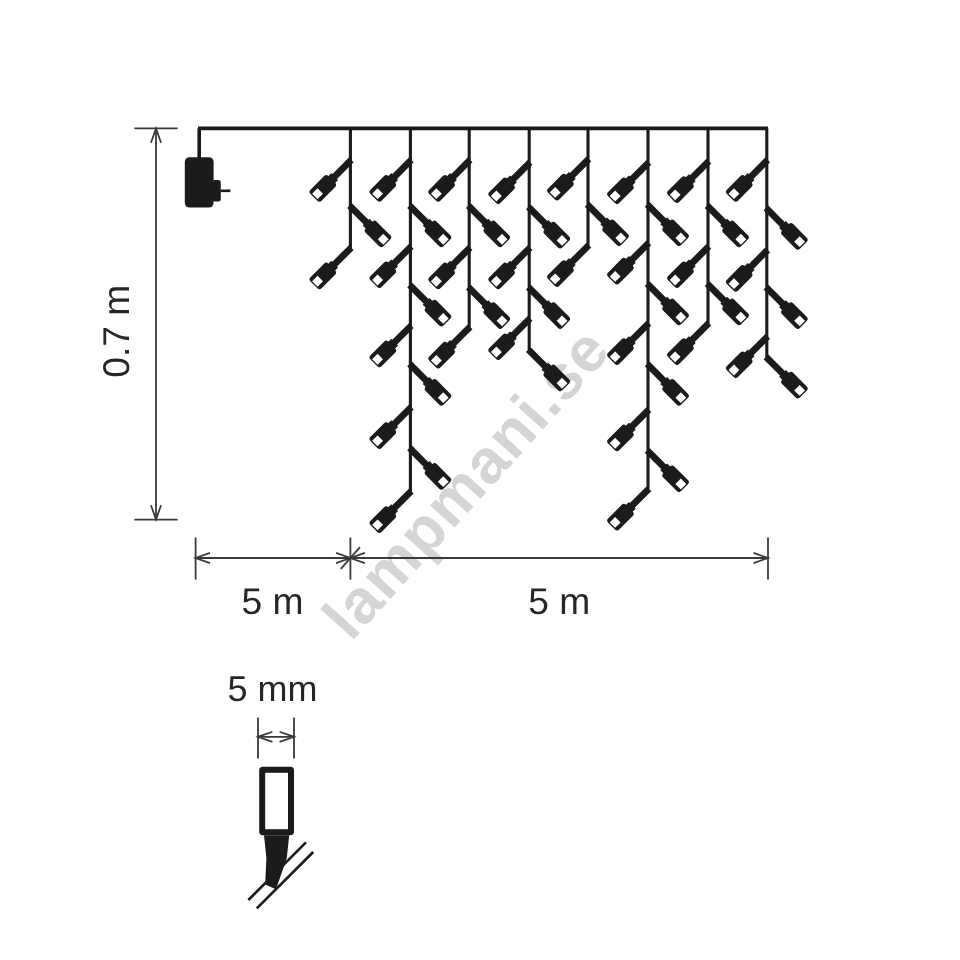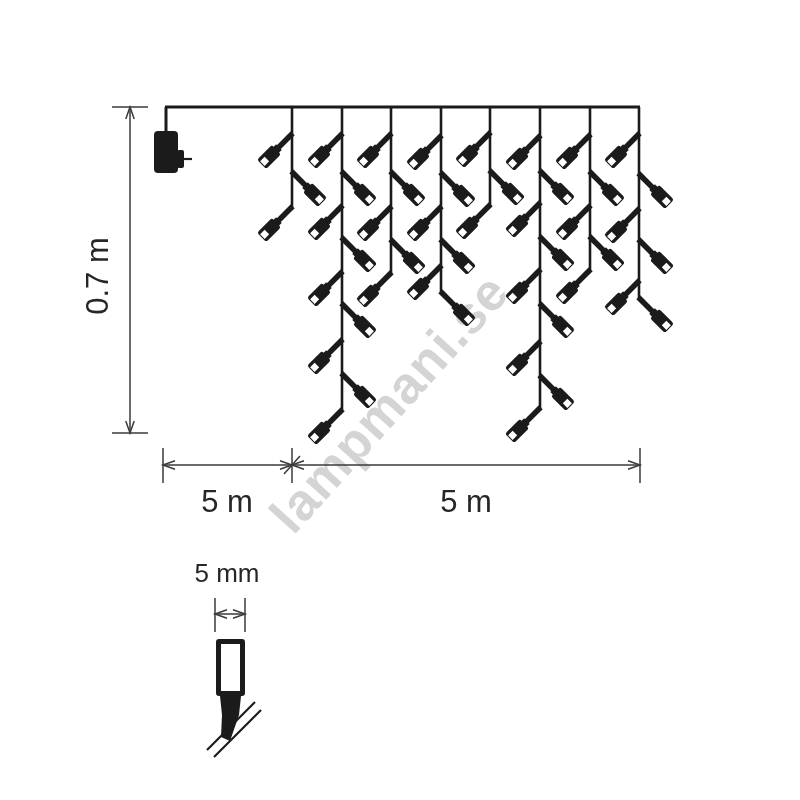--- a/index.html
+++ b/index.html
@@ -8,21 +8,21 @@
   .watermark{position:absolute;left:389px;top:403px;
              transform:translate(-50%,-50%) rotate(-48deg);
              font:700 52px/1 "Liberation Sans",sans-serif;
              color:#d4d4d4;letter-spacing:1px;white-space:nowrap;user-select:none;}
   svg.art{position:absolute;left:0;top:0;}
   .lbl{position:absolute;font:400 31px/1 "Liberation Sans",sans-serif;
        color:#262626;white-space:nowrap;}
   .lbl-height{left:97px;top:276px;transform:translate(-50%,-50%) rotate(-90deg);}
   .lbl-lead{left:227px;top:486px;transform:translateX(-50%);}
   .lbl-lit{left:466px;top:486px;transform:translateX(-50%);}
-  .lbl-bulb{left:227px;top:560px;transform:translateX(-50%);font-size:26px;}
+  .lbl-bulb{left:227px;top:560px;transform:translateX(-50%);font-size:30px;}
 </style>
 </head>
 <body>
 
 <div class="stage">
   <div class="watermark">lampmani.se</div>
 
   <svg id="art" class="art" width="800" height="800" viewBox="0 0 800 800">
       <g>
         <line x1="165" y1="107" x2="640" y2="107" stroke="#1b1b1b" stroke-width="3"></line>

